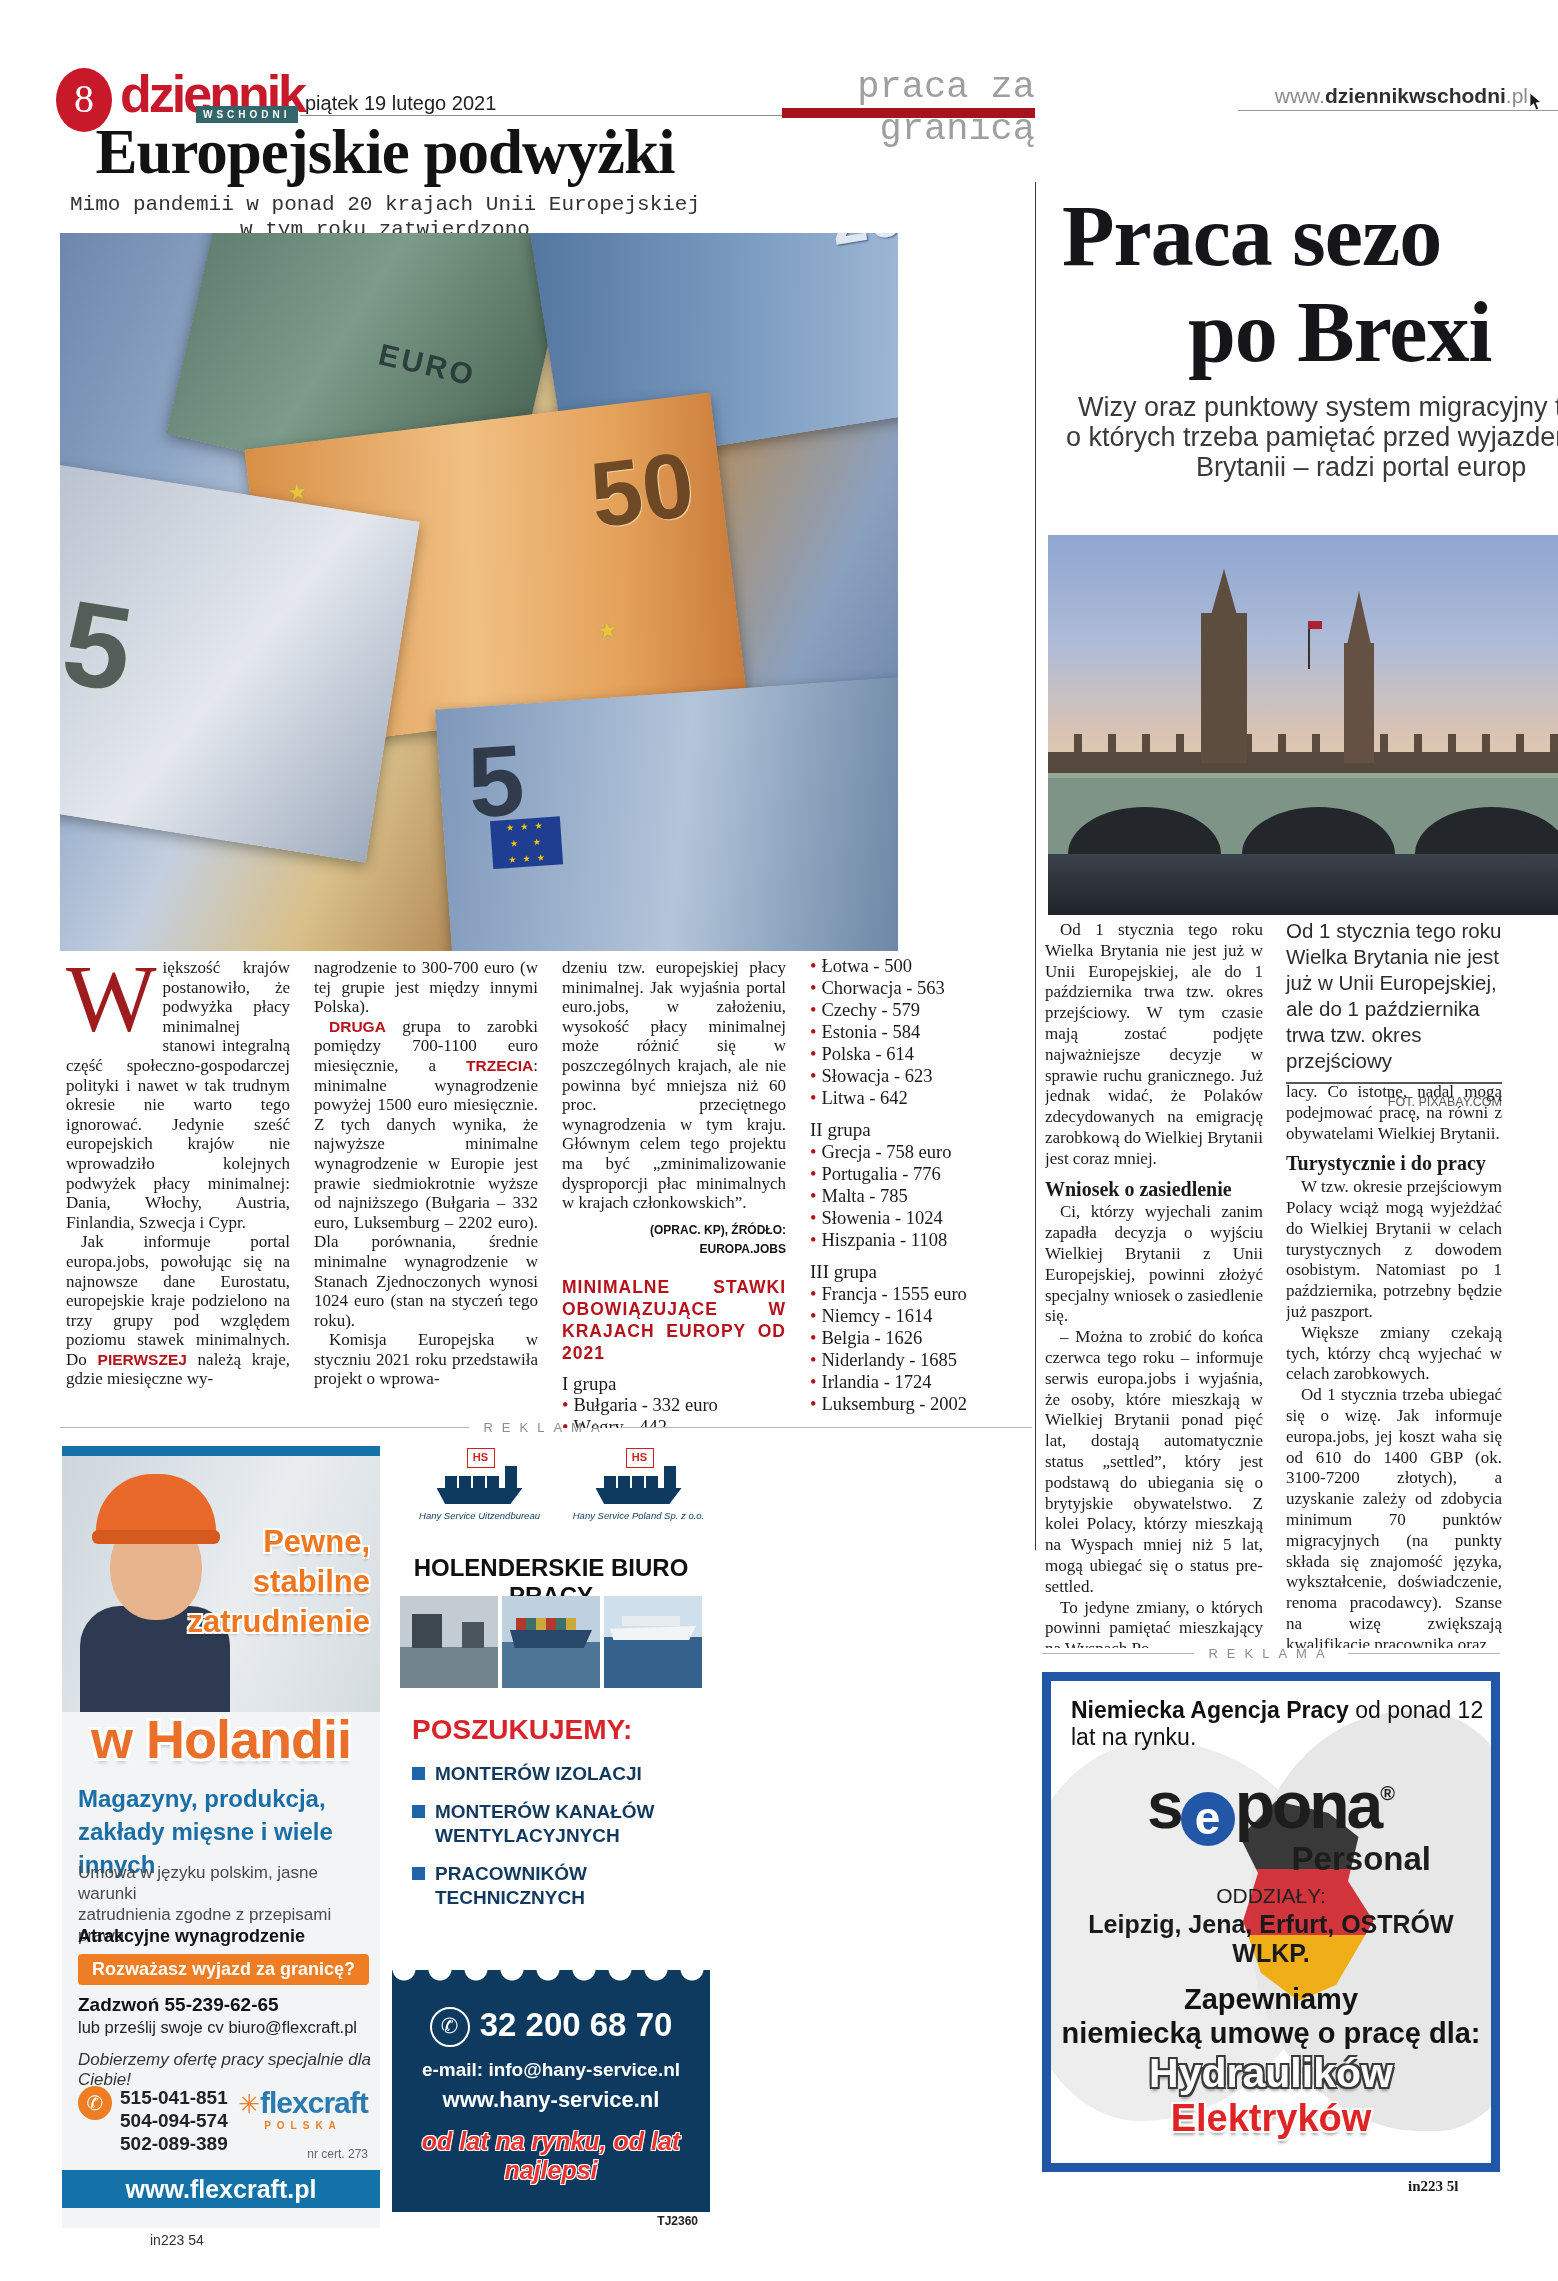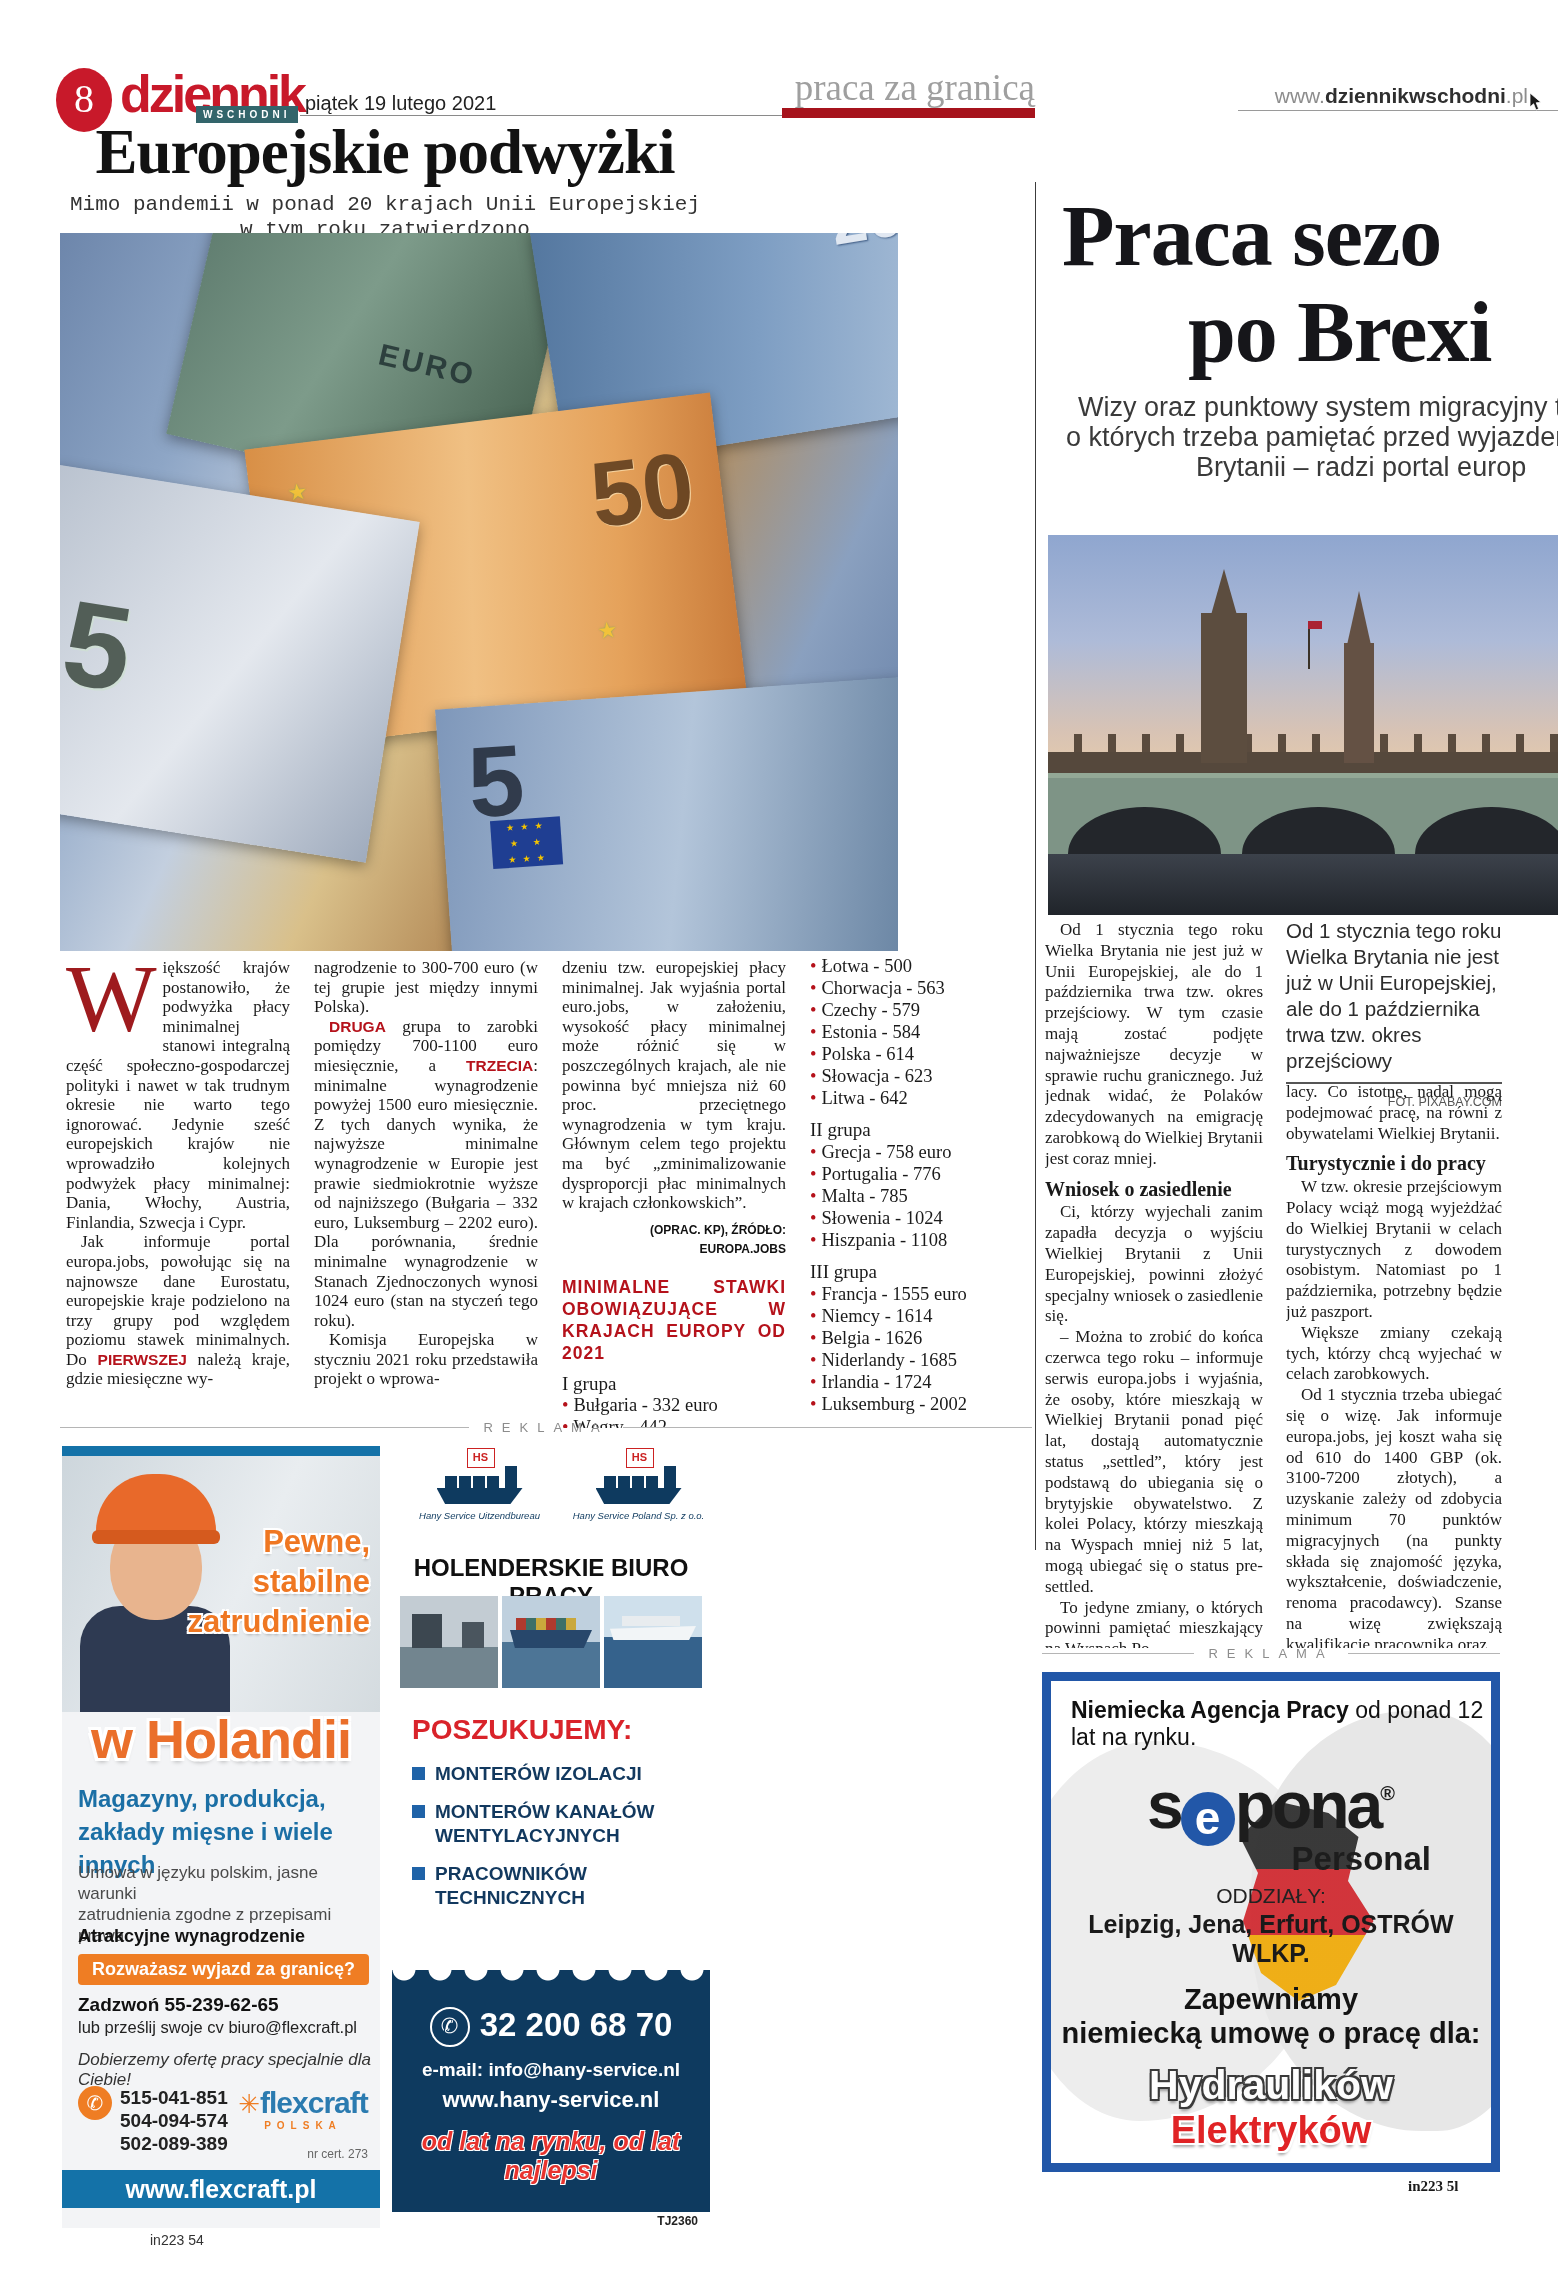--- a/index.html
+++ b/index.html
@@ -10,21 +10,21 @@
   
   .pagenum{left:56px;top:68px;width:56px;height:64px;border-radius:50%;background:#c8192a;
            color:#fff;font-size:40px;text-align:center;line-height:62px;}
   .logo{left:120px;top:70px;font-family:"Liberation Sans",sans-serif;font-weight:bold;
         font-size:52px;color:#c8192a;letter-spacing:-3px;line-height:48px;}
   .logosub{left:196px;top:106px;background:#33656b;color:#fff;font-size:10px;letter-spacing:4px;
            padding:3px 7px;font-family:"Liberation Sans",sans-serif;font-weight:bold;}
   .hdate{left:305px;top:92px;font-size:20px;color:#222;}
   .hrule1{left:300px;top:115px;width:492px;height:1px;background:#8a8a8a;}
   .section{left:780px;top:66px;width:255px;text-align:right;font-size:37px;color:#9f9f9f;
-           font-family:Liberation Serif, serif;}
+           font-family:Liberation Mono, monospace;}
   .secbar{left:782px;top:108px;width:253px;height:10px;background:#a6131c;}
   .site{left:1180px;top:84px;width:348px;text-align:right;font-size:21px;color:#8d8d8d;
         font-family:"Liberation Sans",sans-serif;}
   .site b{color:#2f2f2f;}
   .hrule2{left:1238px;top:110px;width:320px;height:1px;background:#9a9a9a;}
   .cursor{left:1528px;top:92px;}
   
   .vdiv{left:1035px;top:182px;width:1px;height:1368px;background:#3c3c3c;}
   .reklama{display:flex;align-items:center;color:#8c8c8c;font-size:13px;letter-spacing:9px;
            font-family:"Liberation Sans",sans-serif;}
@@ -206,21 +206,21 @@
   .sp-logo{margin-top:10px;text-align:center;font-weight:bold;font-size:66px;color:#1d1d1d;
            letter-spacing:-3px;line-height:64px;}
   .sp-e{display:inline-block;width:54px;height:54px;border-radius:50%;background:#2257a8;color:#fff;
         font-size:46px;line-height:52px;text-align:center;letter-spacing:0;vertical-align:-6px;}
   .sp-reg{font-size:20px;vertical-align:28px;letter-spacing:0;}
   .sp-personal{margin:-6px 60px 0 0;text-align:right;font-weight:bold;font-size:33px;color:#1d1d1d;}
   .sp-odz{margin-top:6px;text-align:center;font-size:21px;color:#222;}
   .sp-branches{margin-top:2px;text-align:center;font-weight:bold;font-size:25px;color:#1a1a1a;}
   .sp-prom{margin-top:14px;text-align:center;font-weight:bold;font-size:29px;line-height:34px;color:#141414;}
   .sp-job{text-align:center;font-weight:bold;}
-  .sp-job1{margin-top:12px;font-size:41px;color:#fdfdfd;
+  .sp-job1{margin-top:0;font-size:41px;color:#fdfdfd;
       text-shadow:-2px -2px 0 #3a3a3a,2px -2px 0 #3a3a3a,-2px 2px 0 #3a3a3a,2px 2px 0 #3a3a3a,0 4px 3px rgba(0,0,0,.35);text-align:center;}
   .sp-job2{font-size:38px;color:#e02325;
       text-shadow:-2px -2px 0 #fff,2px -2px 0 #fff,-2px 2px 0 #fff,2px 2px 0 #fff,0 4px 3px rgba(0,0,0,.35);}
   .sp-id{left:1408px;top:2178px;font-size:15px;font-weight:bold;}
 </style>
 </head>
 <body>
 
 <div id="page">
 

